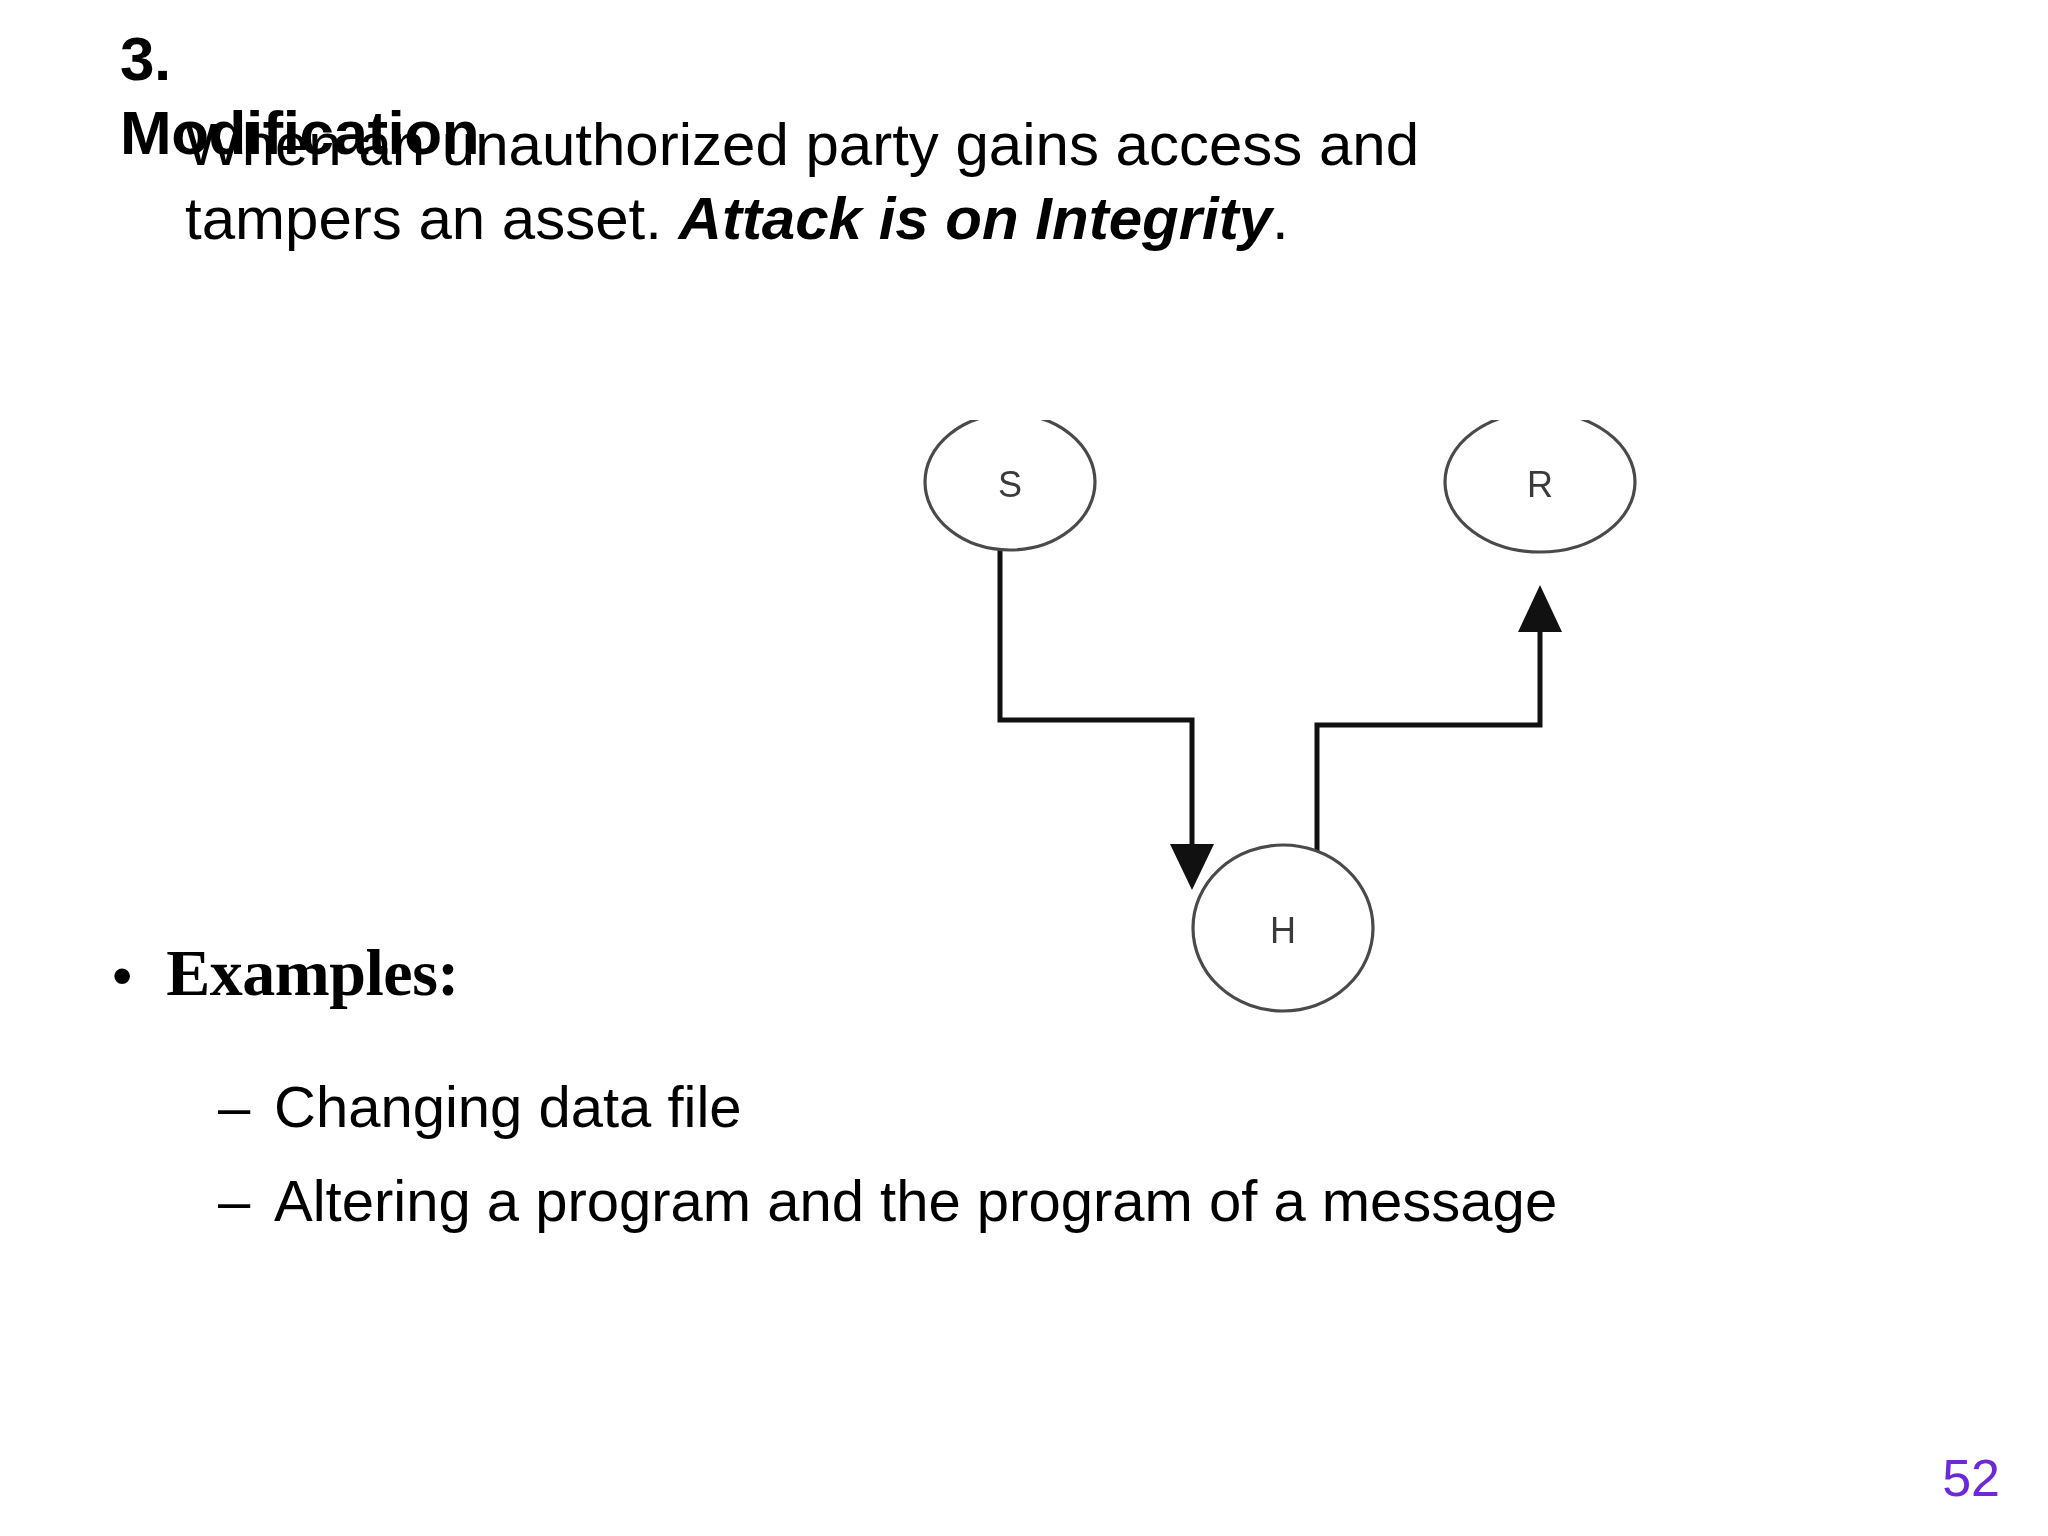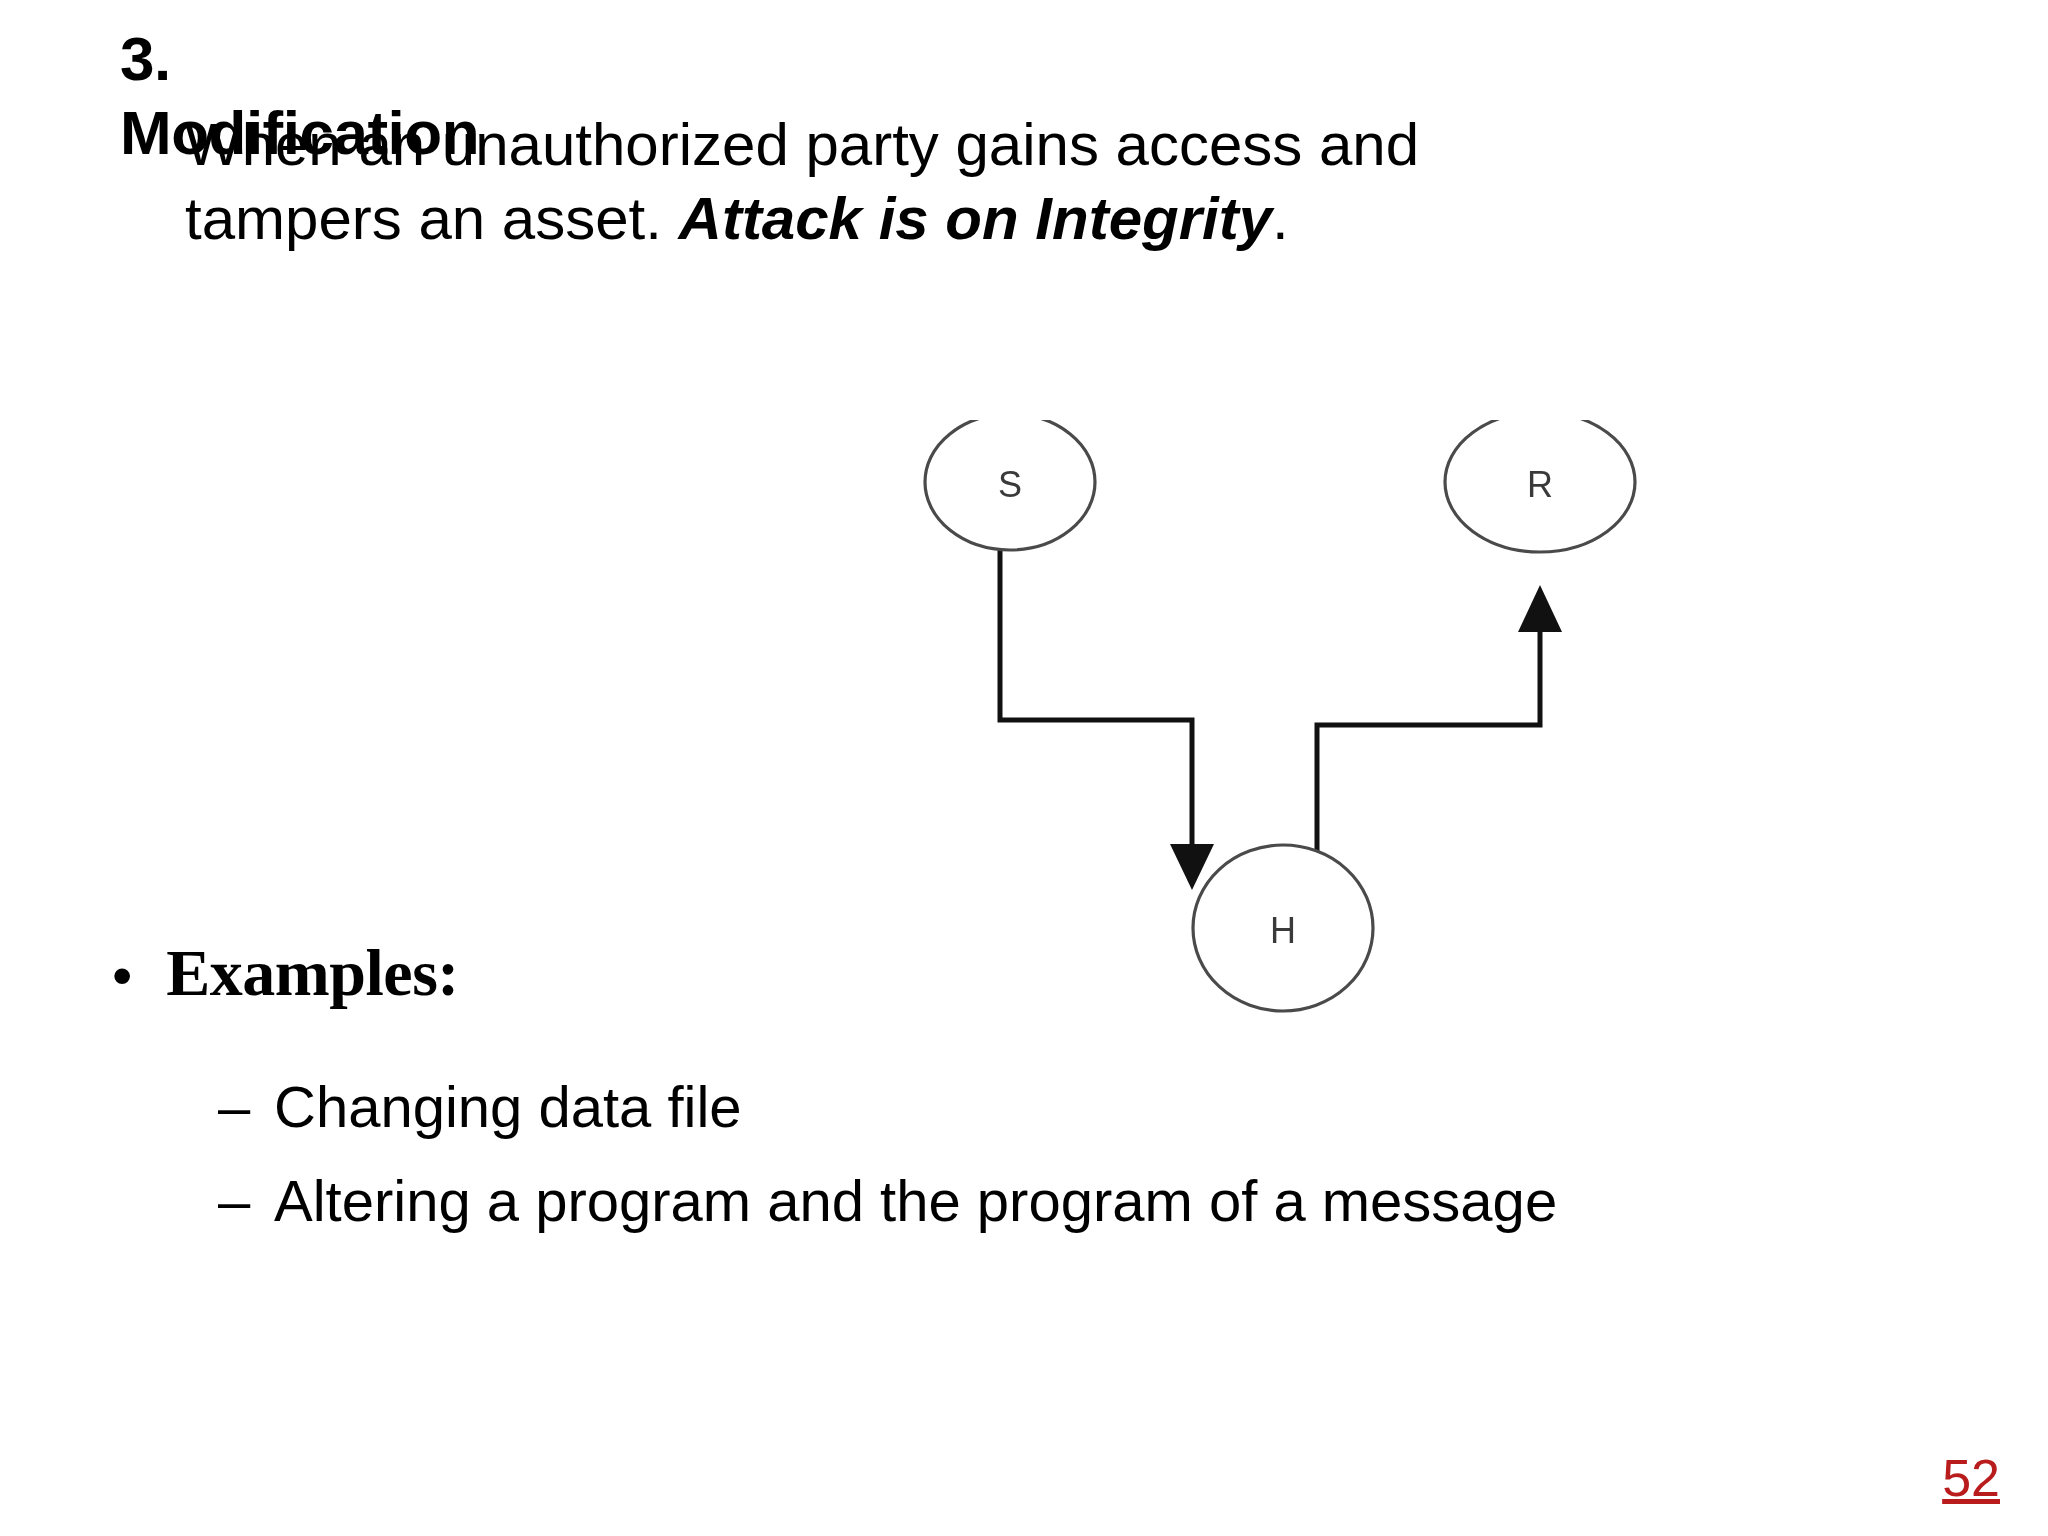--- a/index.html
+++ b/index.html
@@ -144,23 +144,22 @@
     fill: #111111;
     stroke: none;
   }
 
   
   .page-number {
     position: absolute;
     right: 48px;
     bottom: 28px;
     font-size: 52px;
-    color: #b91c1c;
-    z-index: 2;
-    text-decoration: underline;
+    color: #6d28d9;
+    z-index: 2;
   }
 </style>
 </head>
 <body>
 
 <div id="slide">
 
   <div class="title-block">
     <span class="title-line">3.</span>
     <span class="title-line">Modification</span>

